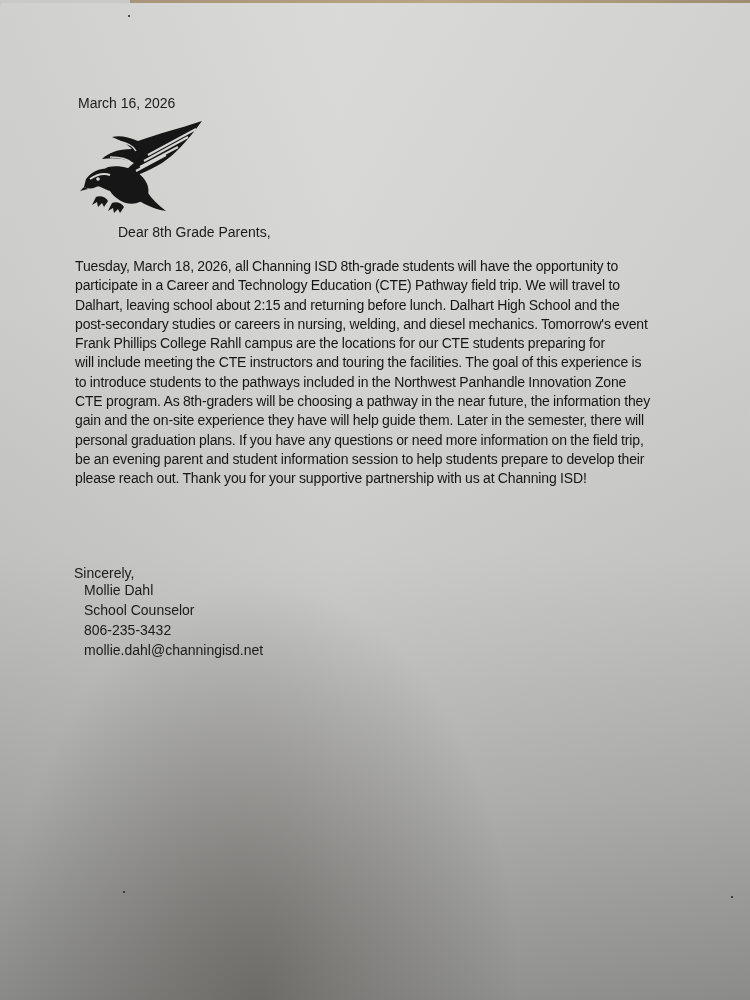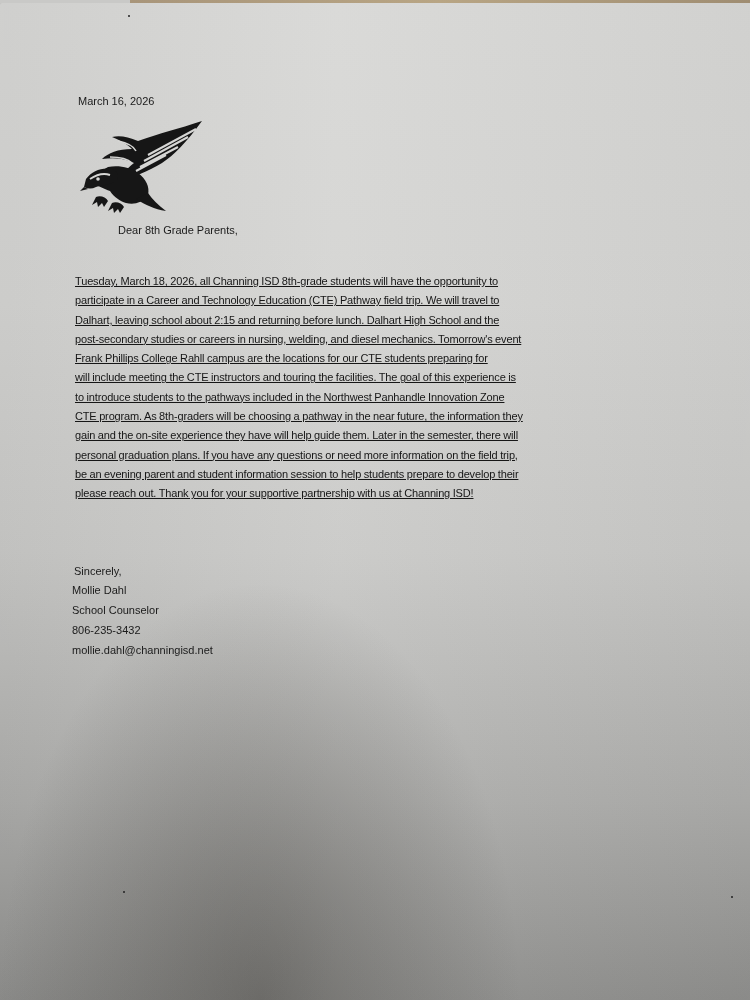--- a/index.html
+++ b/index.html
@@ -17,32 +17,32 @@
       background:
         radial-gradient(ellipse 260px 420px at 260px 1000px, rgba(70,68,64,0.55), rgba(70,68,64,0) 100%),
         linear-gradient(180deg, #d8d8d6 0%, #d4d4d2 30%, #c9c9c7 55%, #adadab 80%, #8f8f8d 100%);
       border-top-left-radius: 2px;
     }
     .paper::before {
       content: ""; position: absolute; inset: 0;
       background: linear-gradient(90deg, rgba(0,0,0,0.04) 0%, rgba(255,255,255,0.05) 45%, rgba(0,0,0,0.03) 100%);
     }
     .speck { position: absolute; width: 2px; height: 2px; background: #222; border-radius: 1px; }
-    .text { color: #1b1b1b; font-size: 11px; position: absolute; }
+    .text { color: #1b1b1b; font-size: 14px; position: absolute; }
     .date { left: 78px; top: 92px; }
     .logo { position: absolute; left: 78px; top: 116px; width: 128px; height: 96px; }
     .salutation { left: 77px; top: 221px; margin-left: 41px; }
     .body-para {
-      left: 75px; top: 269px; width: 672px; line-height: 19.3px;
-      letter-spacing: -0.15px; word-spacing: -0.3px; color: #161616; text-decoration: underline;
+      left: 75px; top: 254px; width: 672px; line-height: 19.3px;
+      letter-spacing: -0.15px; word-spacing: -0.3px; color: #161616;
     }
     .body-para span { display: block; white-space: nowrap; }
     .closing { left: 74px; top: 518px; margin-top: 44px; }
     .sig { left: 72px; top: 577px; line-height: 20px; }
-    .sig div { white-space: nowrap; }
+    .sig div { white-space: nowrap; margin-left: 12px; }
   </style>
 </head>
 <body>
 
 <div class="table-edge"></div>
 
 <div class="paper">
   <div class="speck" style="left:128px;top:12px;"></div>
   <div class="speck" style="left:123px;top:888px;"></div>
   <div class="speck" style="left:731px;top:893px;"></div>

